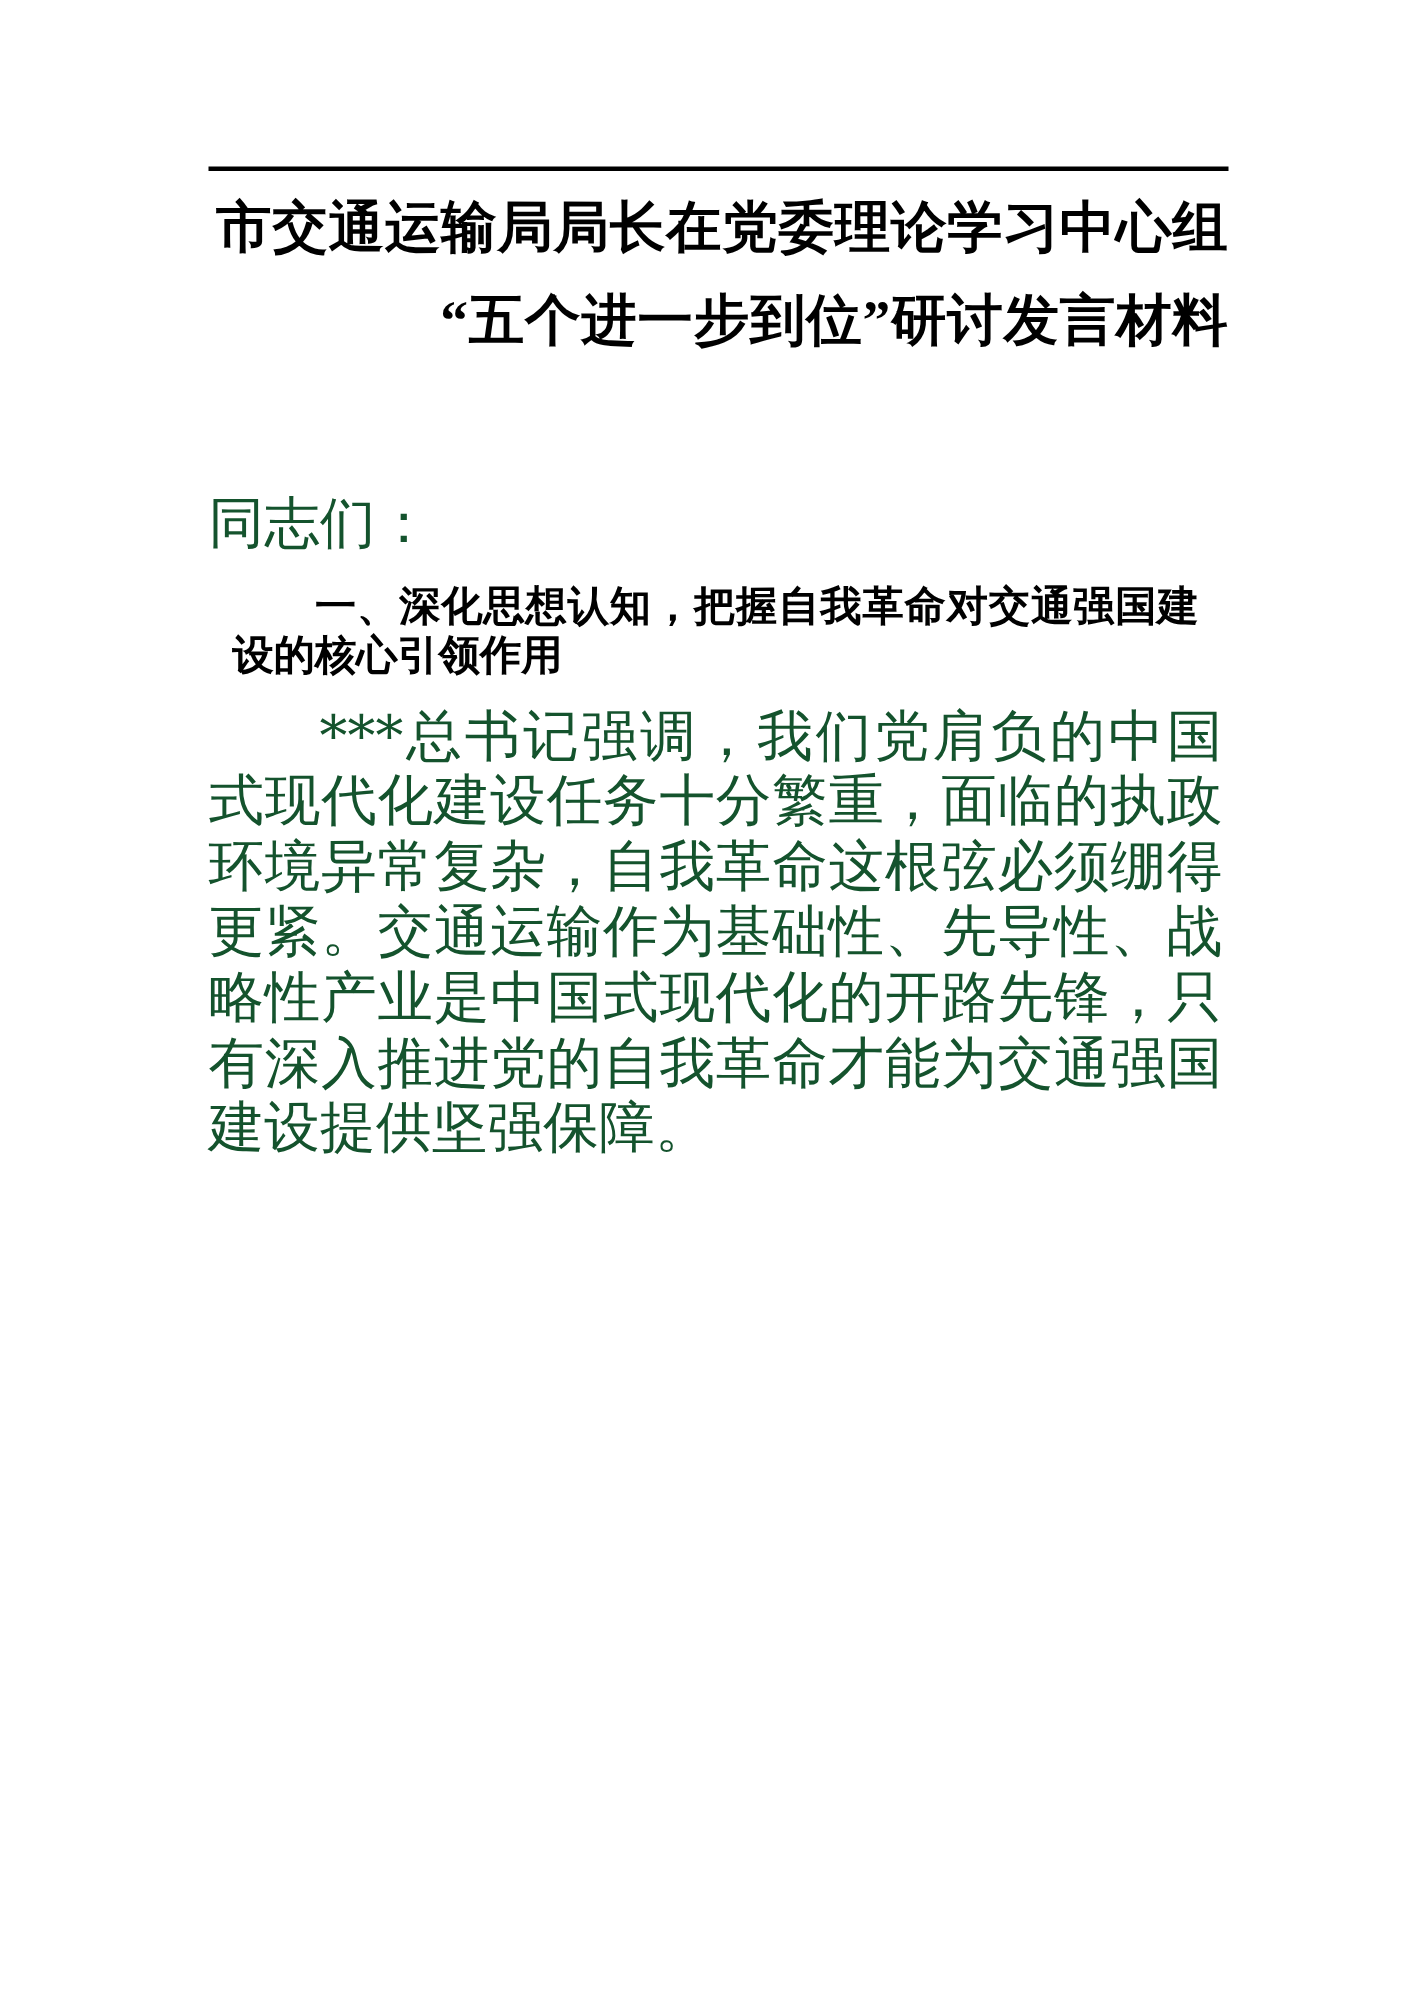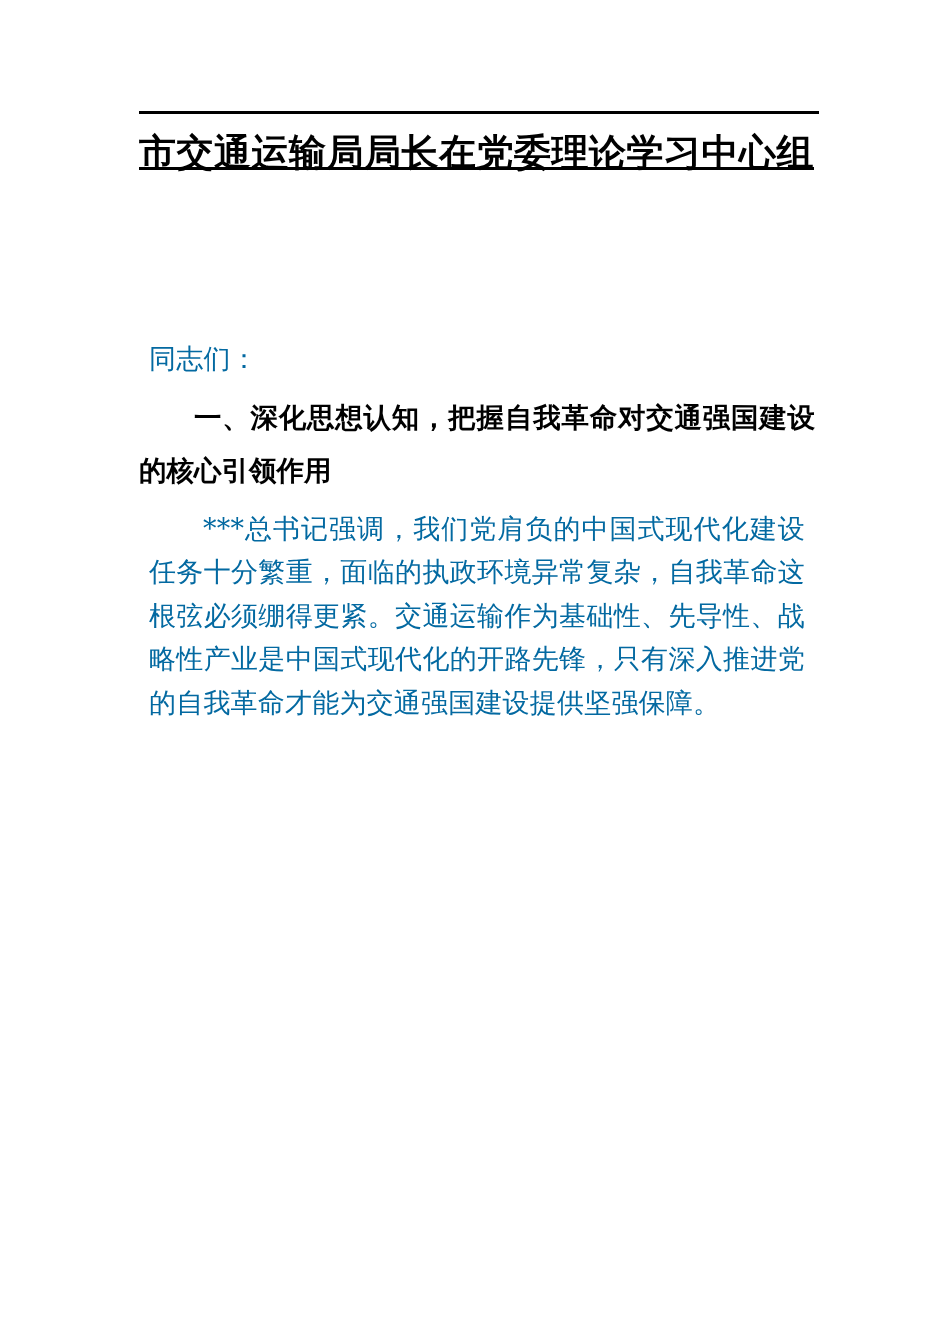--- a/index.html
+++ b/index.html
@@ -33,72 +33,71 @@
     height: 0;
     border-top: 3px solid #000000;
   }
 
   
   .title-block {
     position: absolute;
     left: 139px;
     top: 122px;
     width: 680px;
-    text-align: left;
-    text-decoration: underline;
+    text-align: right;
   }
   .doc-title-line {
     font-family: "Liberation Serif", "DejaVu Serif", serif;
     font-weight: bold;
     font-size: 37px;
     line-height: 62px;
     letter-spacing: 0.5px;
     white-space: nowrap;
     color: #000000;
   }
 
   
   .body-block {
     position: absolute;
     left: 139px;
     top: 327px;
     width: 676px;
   }
 
   .para {
-    font-size: 27px;
+    font-size: 37px;
     line-height: 43.6px;
     text-align: justify;
     text-justify: inter-character;
     letter-spacing: 0.2px;
-    margin: 10px;
-    color: #0369a1;
+    margin: 0;
+    color: #14532d;
     font-family: "DejaVu Serif", "Liberation Serif", serif;
   }
 
   
   .para.salutation {
     text-indent: 0;
   }
 
   
   .para.indent {
     text-indent: 2em;
   }
 
   
   .heading-1 {
     font-family: "Liberation Sans", "DejaVu Sans", sans-serif;
     font-weight: bold;
     font-size: 27.5px;
-    line-height: 53px;
+    line-height: 33px;
     text-indent: 2em;
     text-align: justify;
     text-justify: inter-character;
-    margin: 0;
+    margin: 16px;
     color: #000000;
   }
 
   
   .kai-bold {
     font-weight: bold;
   }
 
   
   .clip-bottom {
@@ -107,20 +106,21 @@
 </style>
 </head>
 <body>
 
 <div class="page">
 
   <div class="header-rule"></div>
 
   <div class="title-block">
     <div class="doc-title-line">市交通运输局局长在党委理论学习中心组</div>
+    <div class="doc-title-line">“五个进一步到位”研讨发言材料</div>
   </div>
 
   <div class="body-block">
 
     <p class="para salutation">同志们：</p>
 
 
     <p class="heading-1">一、深化思想认知，把握自我革命对交通强国建设的核心引领作用</p>
 
     <p class="para indent">***总书记强调，我们党肩负的中国式现代化建设任务十分繁重，面临的执政环境异常复杂，自我革命这根弦必须绷得更紧。交通运输作为基础性、先导性、战略性产业是中国式现代化的开路先锋，只有深入推进党的自我革命才能为交通强国建设提供坚强保障。</p>

